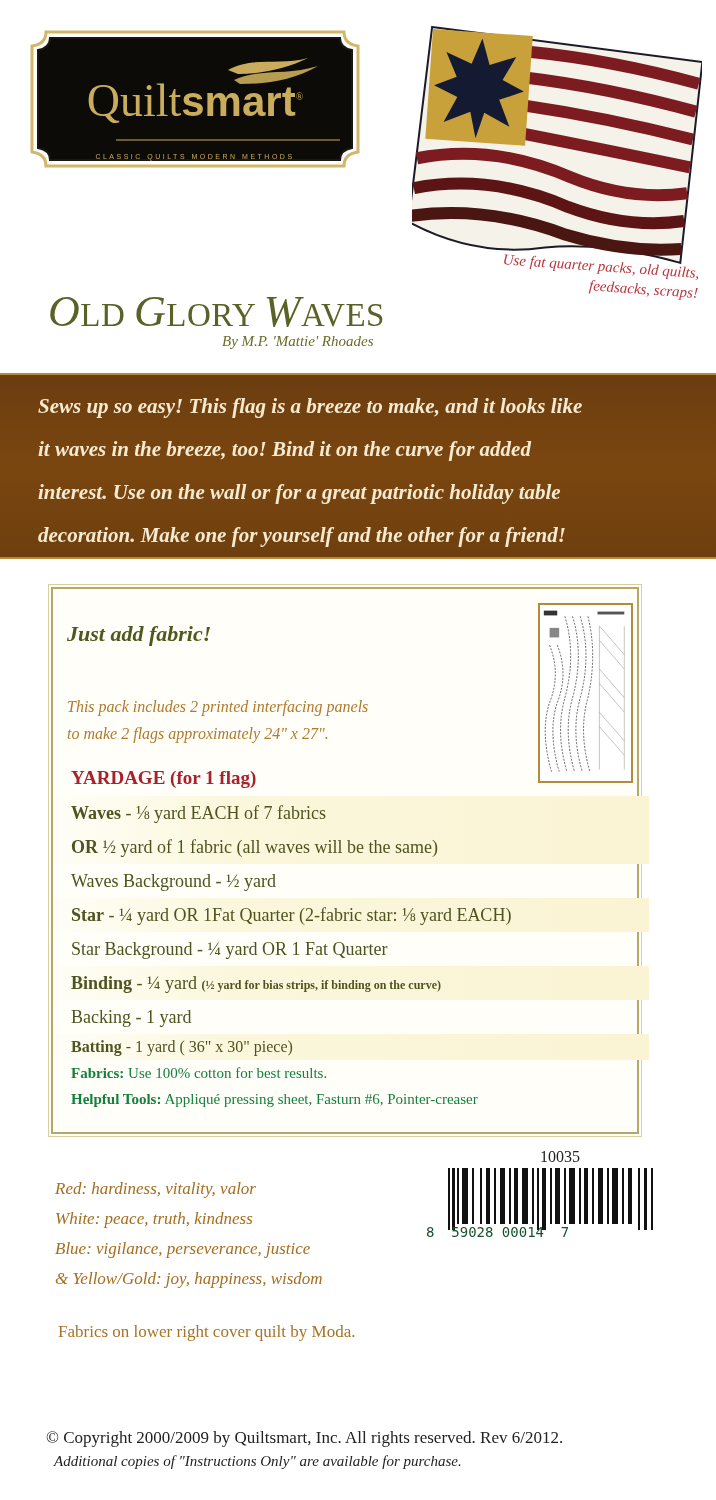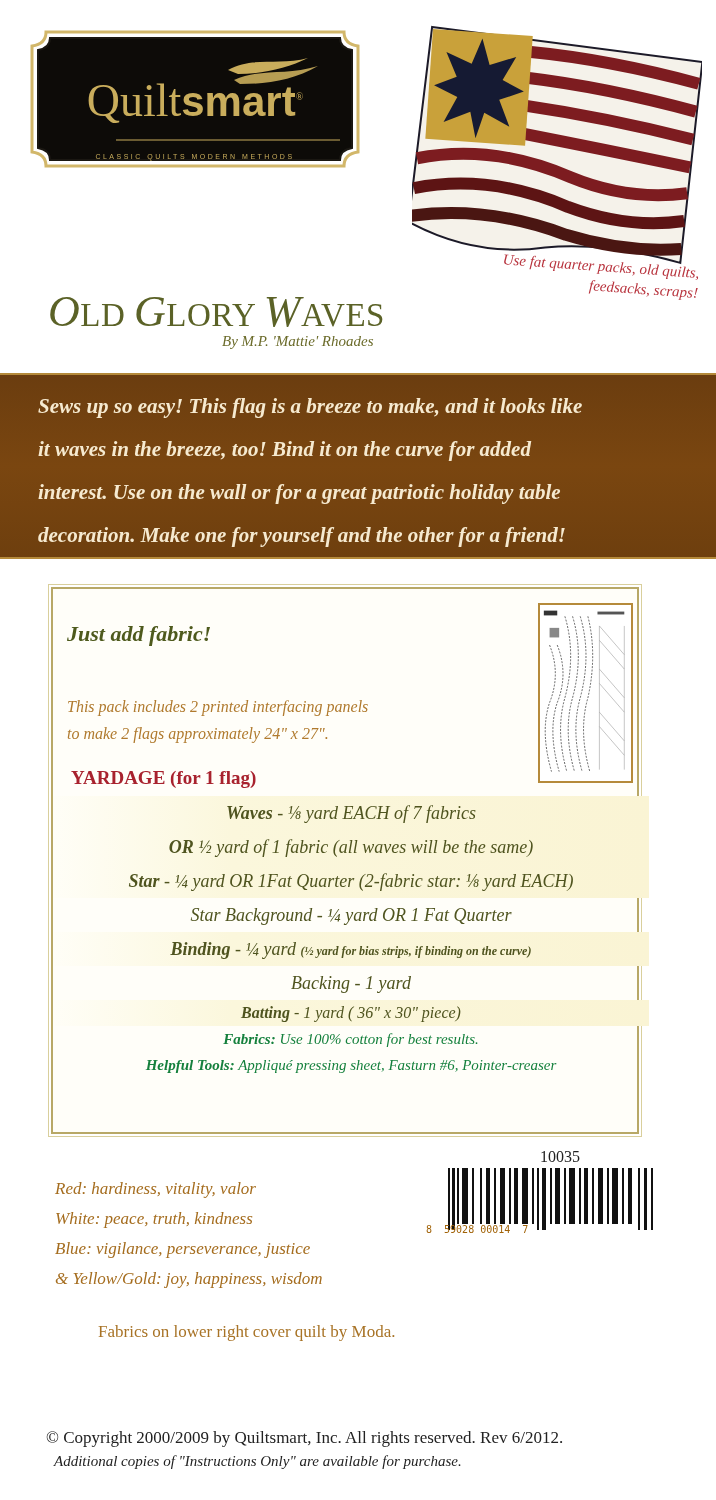--- a/index.html
+++ b/index.html
@@ -41,41 +41,41 @@
   #just-add { position: absolute; left: 14px; top: 32px; font-family: "Liberation Serif", serif;
     font-style: italic; font-weight: bold; color: #4e5a1d; font-size: 22px; }
   #pack-info { position: absolute; left: 14px; top: 64px; font-family: "Liberation Serif", serif;
     font-style: italic; color: #b07a2e; font-size: 16px; line-height: 27px; margin-top: 40px; }
   #pattern-thumb { position: absolute; left: 485px; top: 14px; width: 95px; height: 180px;
     border: 2px solid #b58a3a; background: #fff; }
 
   #yardage-head { position: absolute; left: 18px; top: 178px; font-family: "Liberation Serif", serif;
     color: #a8222e; font-size: 19px; font-weight: bold; }
   #yardage-list { position: absolute; left: 0; top: 207px; width: 596px; }
-  .yrow { position: relative; font-family: "Liberation Serif", serif; font-style: italic;
-    color: #4f541f; font-size: 18px; height: 34px; line-height: 34px; white-space: nowrap; text-align: center; }
+  .yrow { position: relative; padding-left: 18px; font-family: "Liberation Serif", serif; 
+    color: #4f541f; font-size: 18px; height: 34px; line-height: 34px; white-space: nowrap; }
   .yrow.band { background: linear-gradient(90deg, #fffef7 0%, #fbf7dc 30%, #faf4d4 100%); }
   .yrow b { font-weight: bold; }
   .yrow .small { font-size: 12px; font-weight: bold; }
   .yrow.tight { height: 26px; line-height: 26px; font-size: 16px; }
   .yrow.note { color: #15803d; font-size: 15px; height: 26px; line-height: 26px; }
 
   
   #meanings { position: absolute; left: 55px; top: 1174px; font-family: "Liberation Serif", serif;
     font-style: italic; color: #a56d1f; font-size: 17px; line-height: 30px; }
 
   
   #barcode-num-top { position: absolute; left: 540px; top: 1148px; font-family: "Liberation Serif", serif;
     font-size: 16px; color: #222; text-align: right; }
   #barcode { position: absolute; left: 448px; top: 1168px; width: 220px; height: 66px; }
   #barcode-digits { position: absolute; left: 426px; top: 1224px; width: 254px; font-family: "DejaVu Sans Mono", monospace;
-    font-size: 10px; color: #a16207; white-space: pre; }
+    font-size: 14px; color: #14532d; white-space: pre; }
 
   #moda { position: absolute; left: 58px; top: 1322px; font-family: "Liberation Serif", serif;
-    color: #a87326; font-size: 17px; margin-left: 40px; }
+    color: #a87326; font-size: 17px; }
 
   #copyright { position: absolute; left: 46px; top: 1428px; font-family: "Liberation Serif", serif;
     color: #222; font-size: 17px; }
   #additional { position: absolute; left: 54px; top: 1453px; font-family: "Liberation Serif", serif;
     font-style: italic; color: #222; font-size: 15px; }
 </style>
 </head>
 <body>
 
 <div id="logo">
@@ -149,20 +149,21 @@
     <g fill="none" stroke="#999" stroke-width="0.6">
       <path d="M62,20 L88,50 M62,35 L88,65 M62,65 L88,95 M62,80 L88,110 M62,110 L88,140 M62,125 L88,155"></path>
       <path d="M62,20 V170 M88,20 V170"></path>
     </g>
   </svg>
 
   <div id="yardage-head">YARDAGE (for 1 flag)</div>
   <div id="yardage-list">
     <div class="yrow band"><b>Waves</b><span> - ⅛ yard EACH of 7 fabrics</span></div>
     <div class="yrow band"><b>OR</b><span> ½ yard of 1 fabric (all waves will be the same)</span></div>
+    <div class="yrow"><span>Waves Background</span><span>  - ½ yard</span></div>
     <div class="yrow band"><b>Star</b><span> -  ¼ yard OR 1Fat Quarter (2-fabric star: ⅛ yard EACH)</span></div>
     <div class="yrow"><span>Star Background</span><span> - ¼ yard OR 1 Fat Quarter</span></div>
     <div class="yrow band"><b>Binding</b><span> - ¼ yard  </span><span class="small">(½ yard for bias strips, if binding on the curve)</span></div>
     <div class="yrow"><span>Backing</span><span> - 1 yard</span></div>
     <div class="yrow tight band"><b>Batting</b><span> - 1 yard ( 36" x 30" piece)</span></div>
     <div class="yrow note"><b>Fabrics:</b><span>  Use 100% cotton for best results.</span></div>
     <div class="yrow note"><b>Helpful Tools:</b><span> Appliqué pressing sheet, Fasturn #6, Pointer-creaser</span></div>
   </div>
 </div>
 

